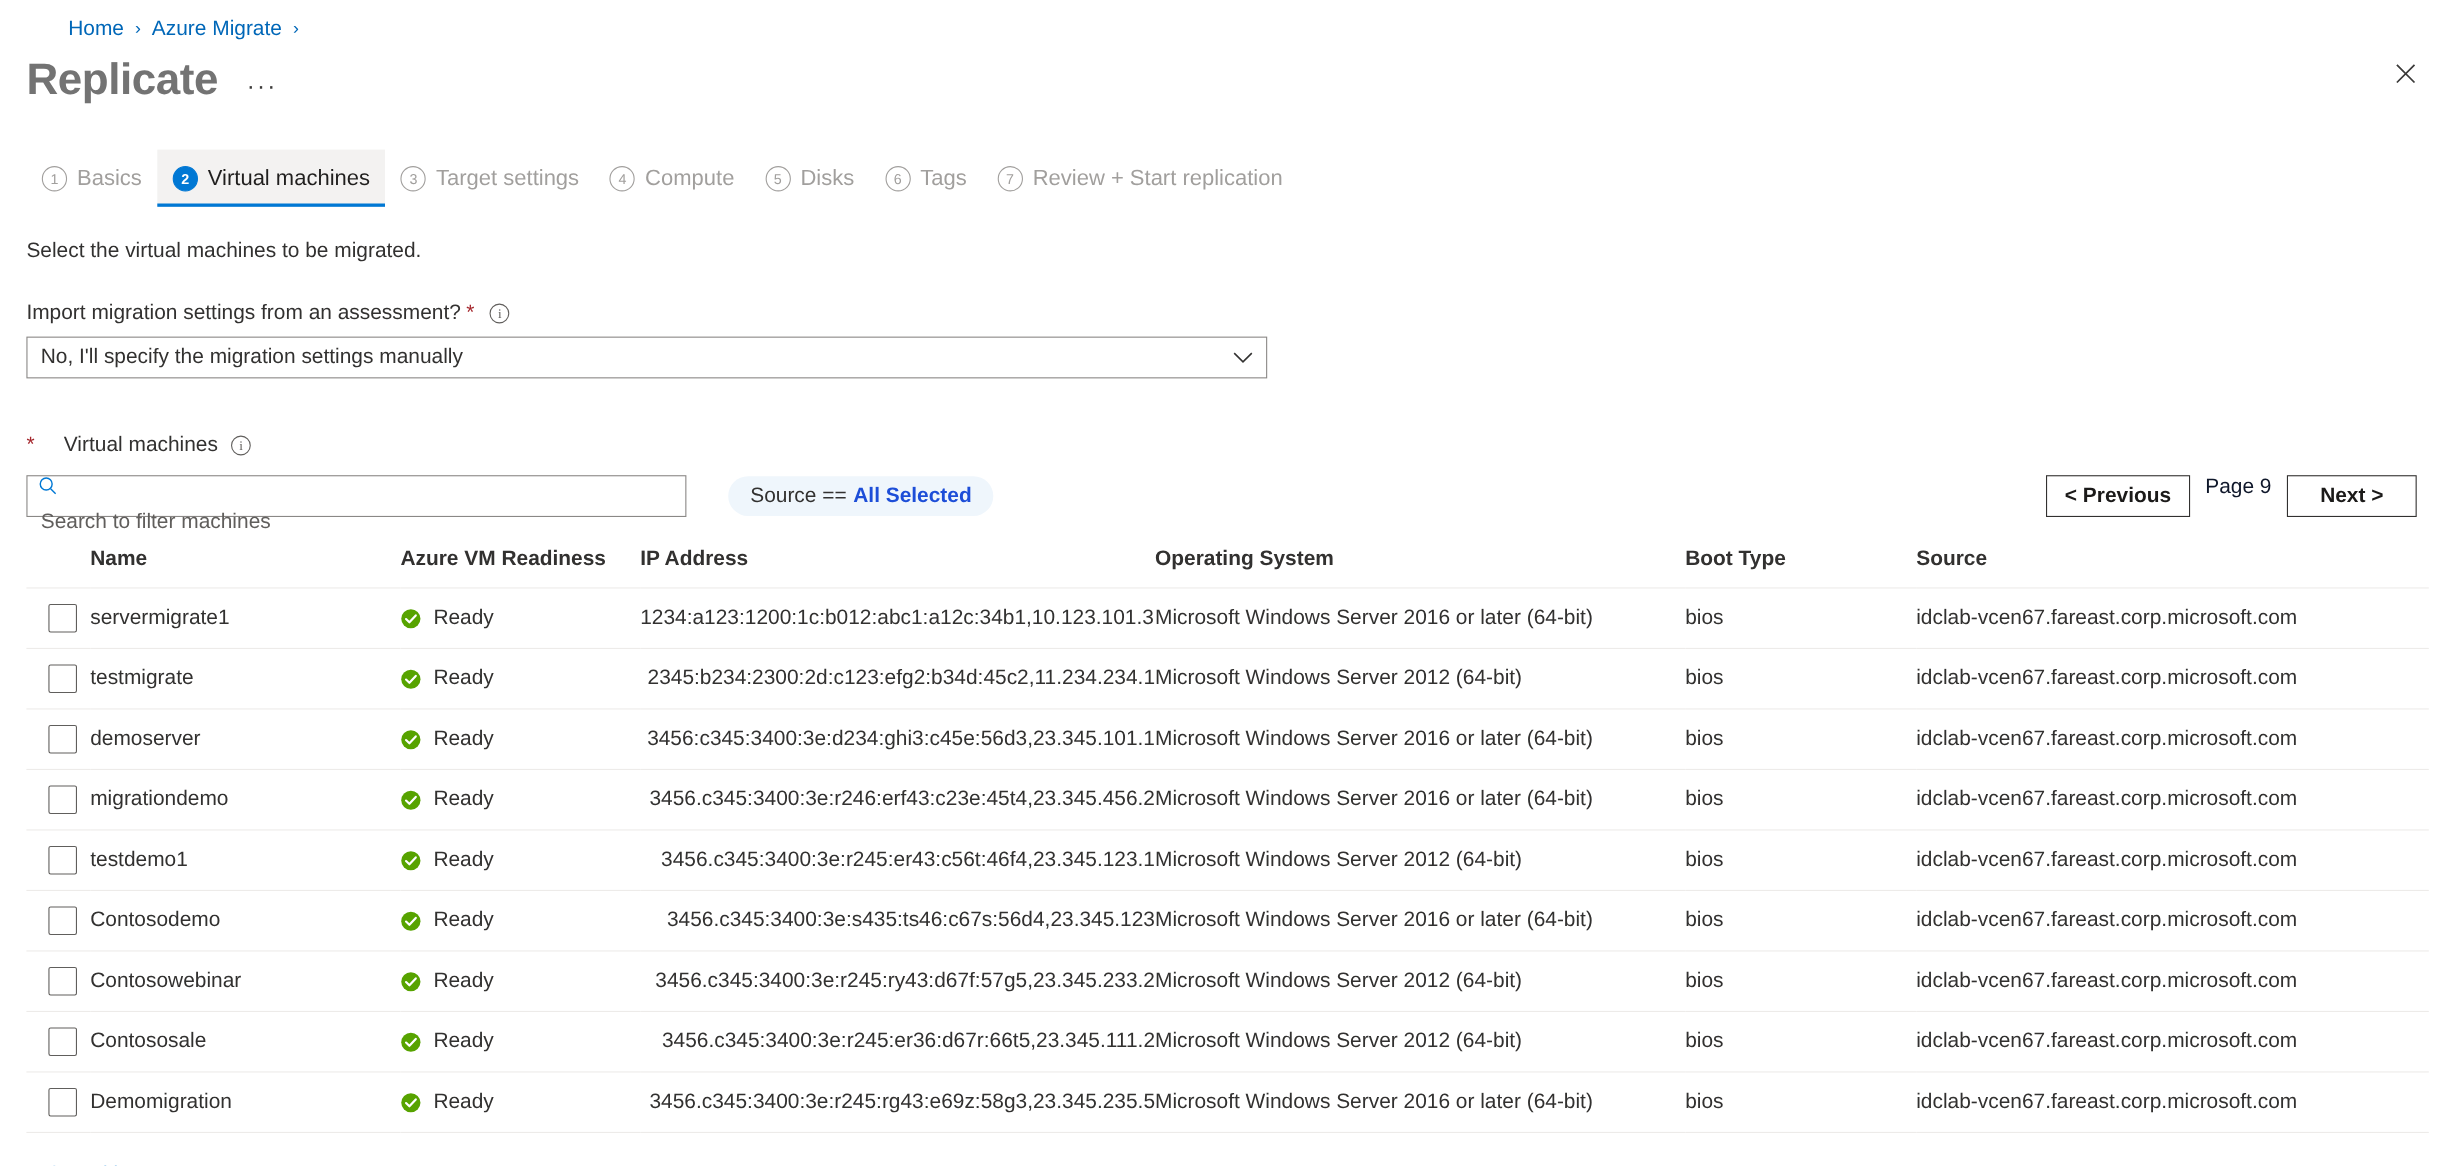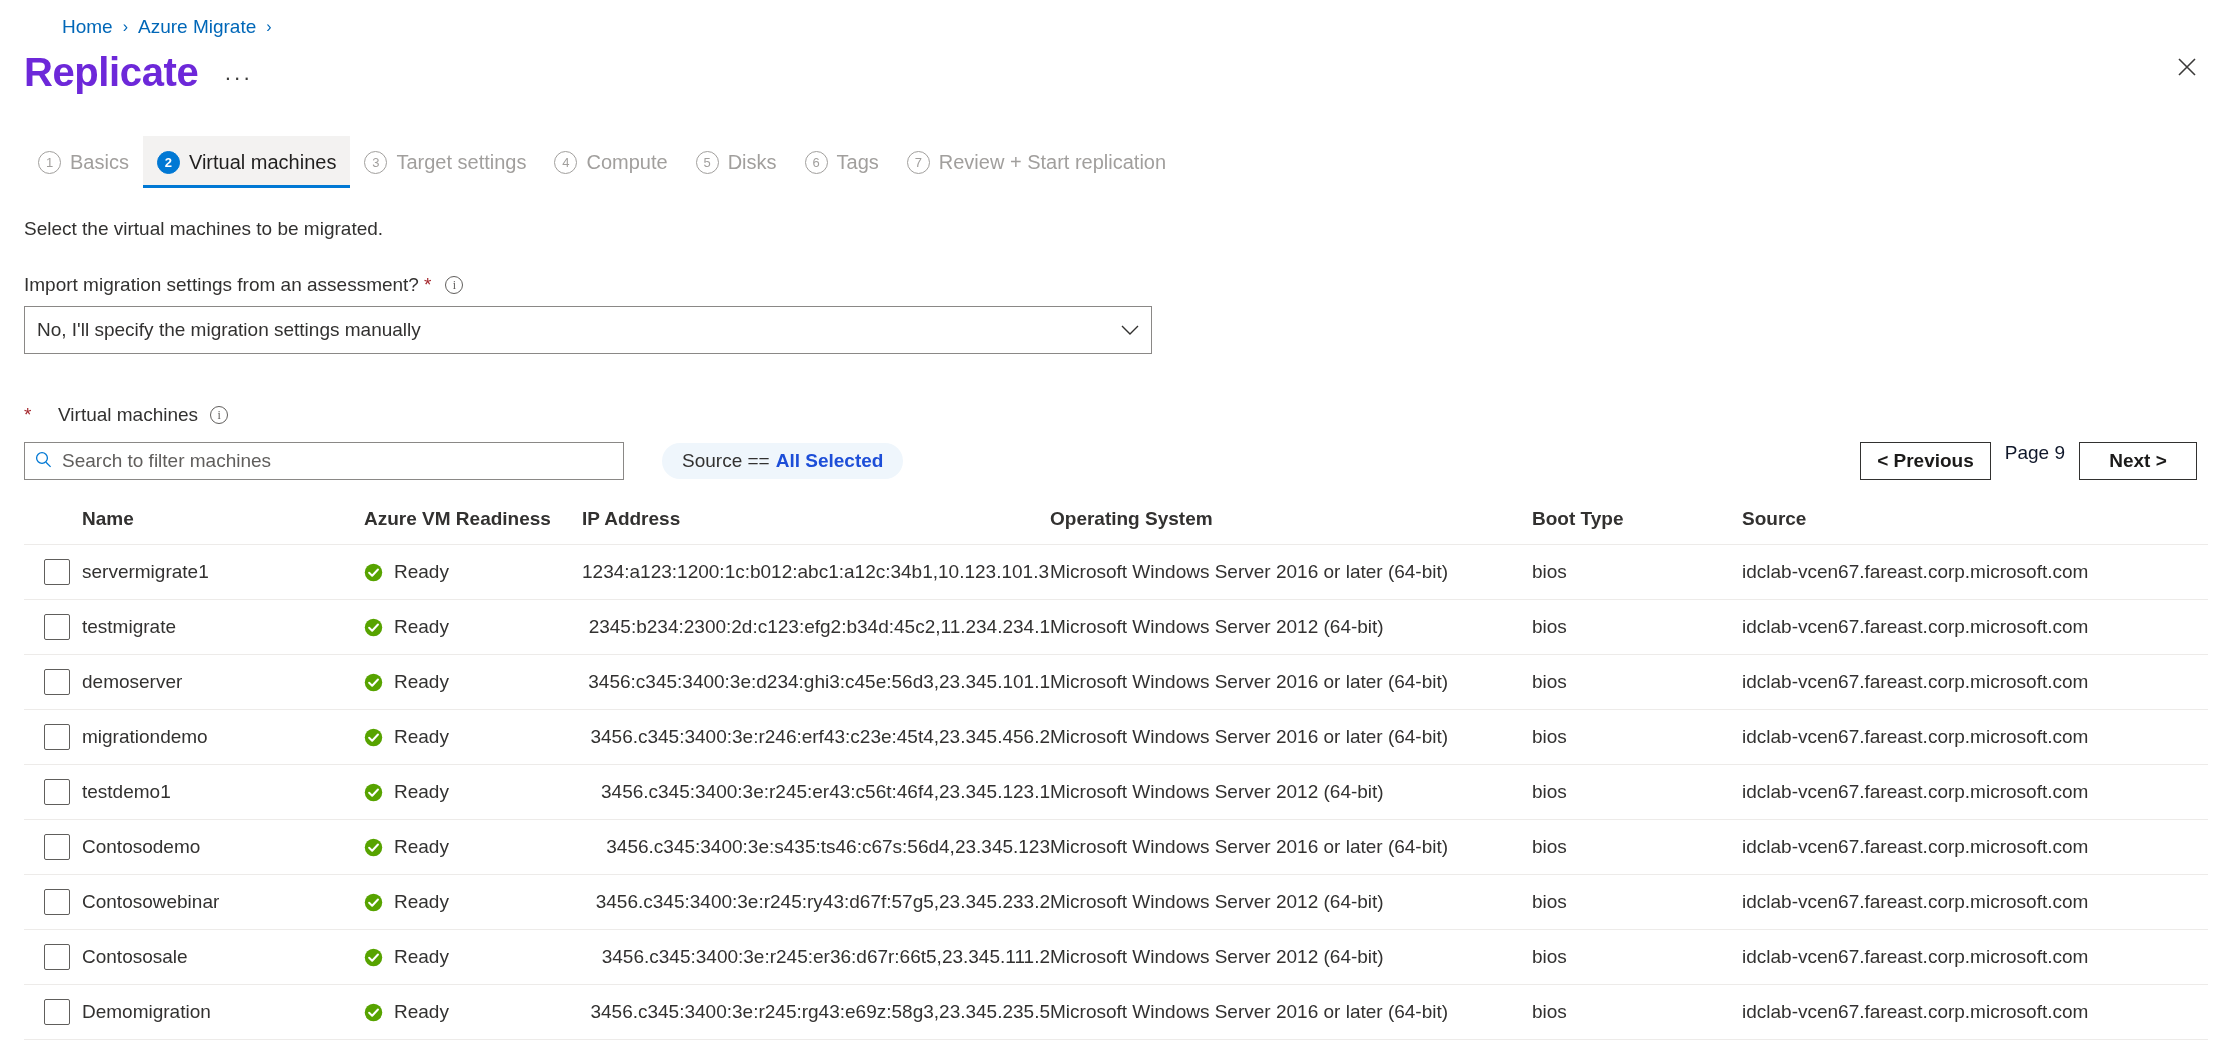--- a/index.html
+++ b/index.html
@@ -36,21 +36,21 @@
   .title-row {
     display: flex;
     align-items: center;
     padding: 12px 0 0 24px;
     position: relative;
   }
   .page-title {
     font-size: 40px;
     font-weight: 600;
     letter-spacing: -0.4px;
-    color: #6d28d9;
+    color: #737373;
     line-height: 1.1;
   }
   .ellipsis-btn {
     margin-left: 26px;
     margin-top: 12px;
     font-size: 22px;
     color: #3b3a39;
     letter-spacing: 2px;
     cursor: pointer;
     line-height: 1;
@@ -144,21 +144,21 @@
     font-size: 12px;
     color: #605e5c;
     margin-left: 12px;
     font-family: "Liberation Serif", serif;
     cursor: pointer;
     line-height: 1;
   }
   .select-wrap {
     margin-top: 10px;
     width: 1128px;
-    height: 48px;
+    height: 38px;
     border: 1px solid #8a8886;
     background: #ffffff;
     display: flex;
     align-items: center;
     padding: 0 12px;
     cursor: pointer;
   }
   .select-value {
     flex: 1;
     font-size: 19px;
@@ -181,23 +181,24 @@
     margin-top: 16px;
     position: relative;
     height: 38px;
   }
   .search-box {
     width: 600px;
     height: 38px;
     border: 1px solid #8a8886;
     background: #ffffff;
     display: flex;
-    align-items: center;
+    align-items: flex-start;
     padding: 0 10px;
     gap: 8px;
+    flex-direction: column;
   }
   .search-box input {
     border: none;
     outline: none;
     font-size: 19px;
     color: #323130;
     flex: 1;
     font-family: "Liberation Sans", sans-serif;
     background: transparent;
   }

